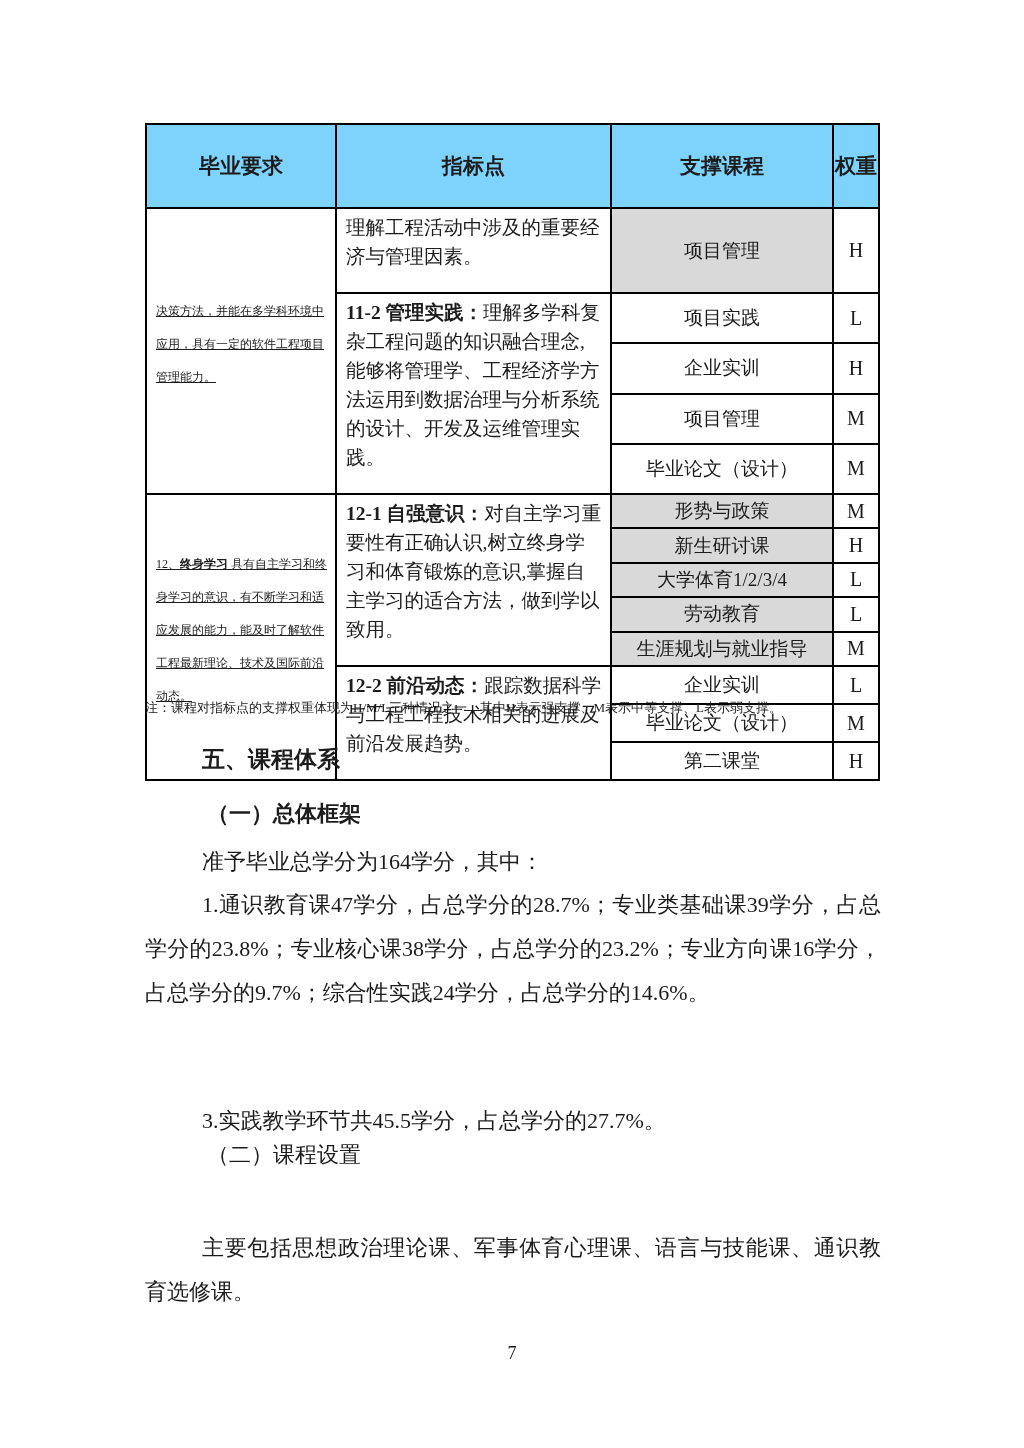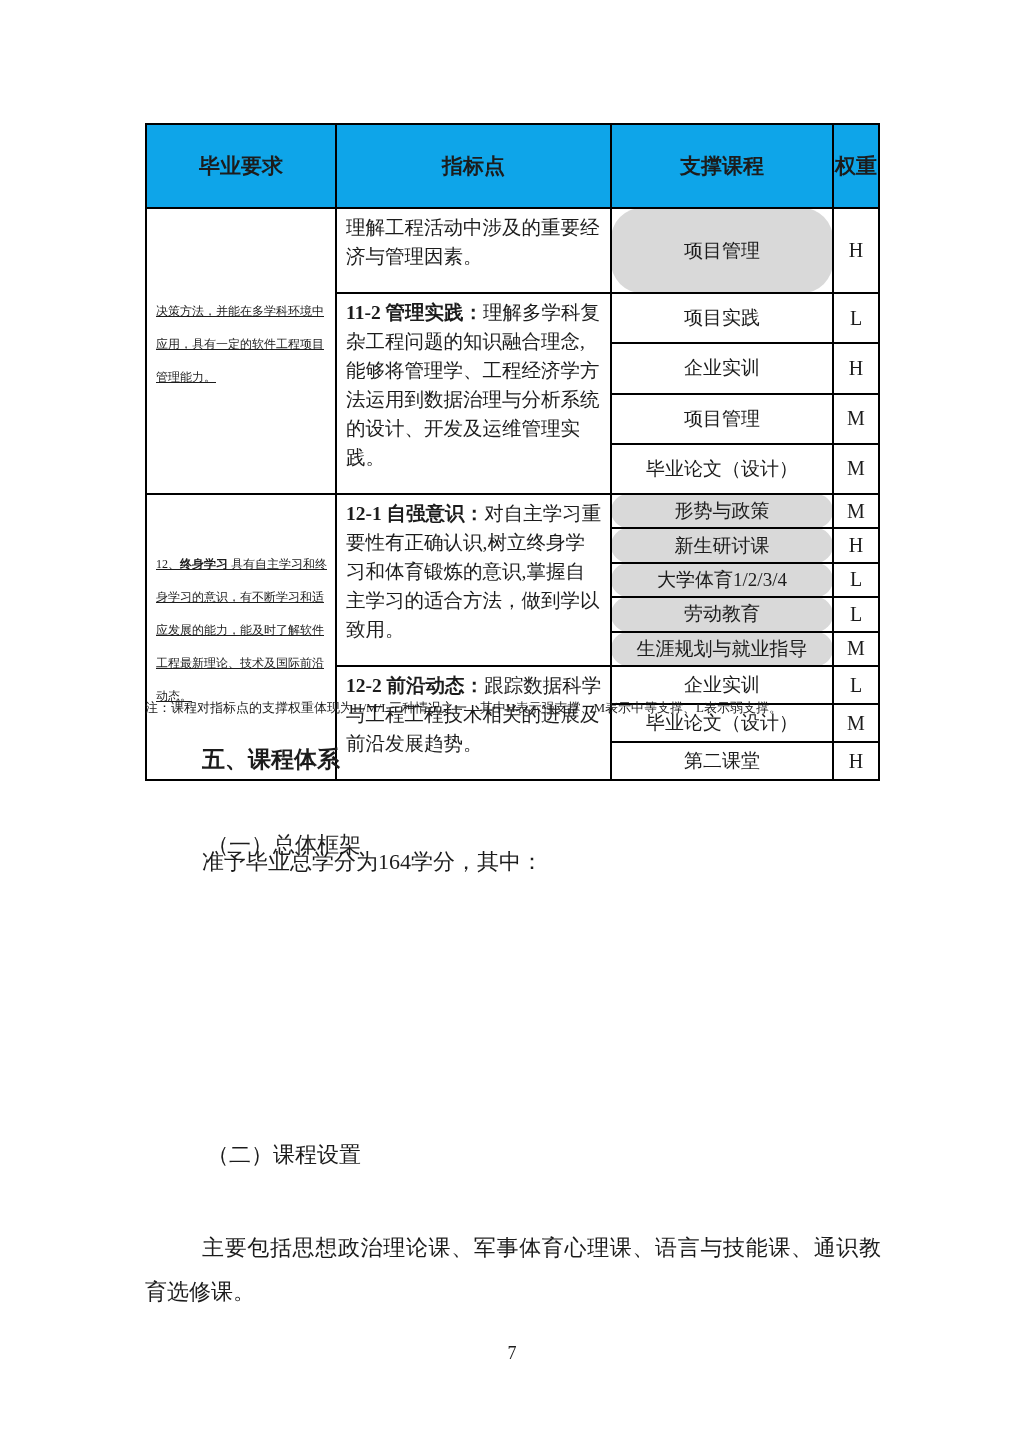--- a/index.html
+++ b/index.html
@@ -17,21 +17,21 @@
     width:733px;
     border-collapse:collapse;
     table-layout:fixed;
   }
   .mapping-table td,.mapping-table th{
     border:2px solid #000;
     box-sizing:border-box;
     overflow:hidden;
   }
   .mapping-table th{
-    background:#0ea5e9;
+    background:#7dd3fc;
     font-weight:bold;
     font-size:21px;
     text-align:center;
     vertical-align:middle;
     line-height:28px;
   }
   .hdr-row{height:84px;}
   .r-tall{height:56px;}
   .r-mid{height:37px;}
   .r-sm{height:34px;}
@@ -48,21 +48,20 @@
     font-size:19.5px;
     line-height:29px;
     padding:4px 6px 21px 9px;
     text-align:left;
   }
   .course{
     text-align:center;
     vertical-align:middle;
     font-size:19px;
     padding:0 4px;
-    border-radius:31px;
   }
   .weight{
     text-align:center;
     vertical-align:middle;
     font-size:20px;
     padding:0;
   }
   .shaded{background:#d9d9d9;}
   .b{font-weight:bold;}
   
@@ -78,21 +77,21 @@
     font-weight:bold;
     font-size:23px;
     margin:0;
   }
   .sub-heading{
     position:absolute;left:207px;
     font-size:22px;
     margin:0;
     font-weight:normal;
   }
-  .sub1{top:830px;}
+  .sub1{top:799px;font-weight:bold;}
   .sub2{top:1140px;}
   .para{
     position:absolute;left:145px;width:736px;
     font-size:22px;line-height:44px;
     text-align:justify;
     margin:0;
   }
   .indent{text-indent:57px;}
   .p1{top:840px;}
   .p2{top:883px;}
@@ -186,18 +185,20 @@
         <td class="weight">H</td>
       </tr>
     </tbody>
   </table>
 
   <div class="note">注：课程对指标点的支撑权重体现为H/M/L三种情况之一，其中H表示强支撑、M表示中等支撑、L表示弱支撑。</div>
 
   <h2 class="sec-heading">五、课程体系</h2>
   <h3 class="sub-heading sub1">（一）总体框架</h3>
   <p class="para indent p1">准予毕业总学分为164学分，其中：</p>
+  <p class="para indent p2">1.通识教育课47学分，占总学分的28.7%；专业类基础课39学分，占总学分的23.8%；专业核心课38学分，占总学分的23.2%；专业方向课16学分，占总学分的9.7%；综合性实践24学分，占总学分的14.6%。</p>
+  <p class="para indent p4">3.实践教学环节共45.5学分，占总学分的27.7%。</p>
   <h3 class="sub-heading sub2">（二）课程设置</h3>
   <p class="para indent p6">主要包括思想政治理论课、军事体育心理课、语言与技能课、通识教育选修课。</p>
 
   <div class="page-number">7</div>
 
 </div>
 
 </body></html>

